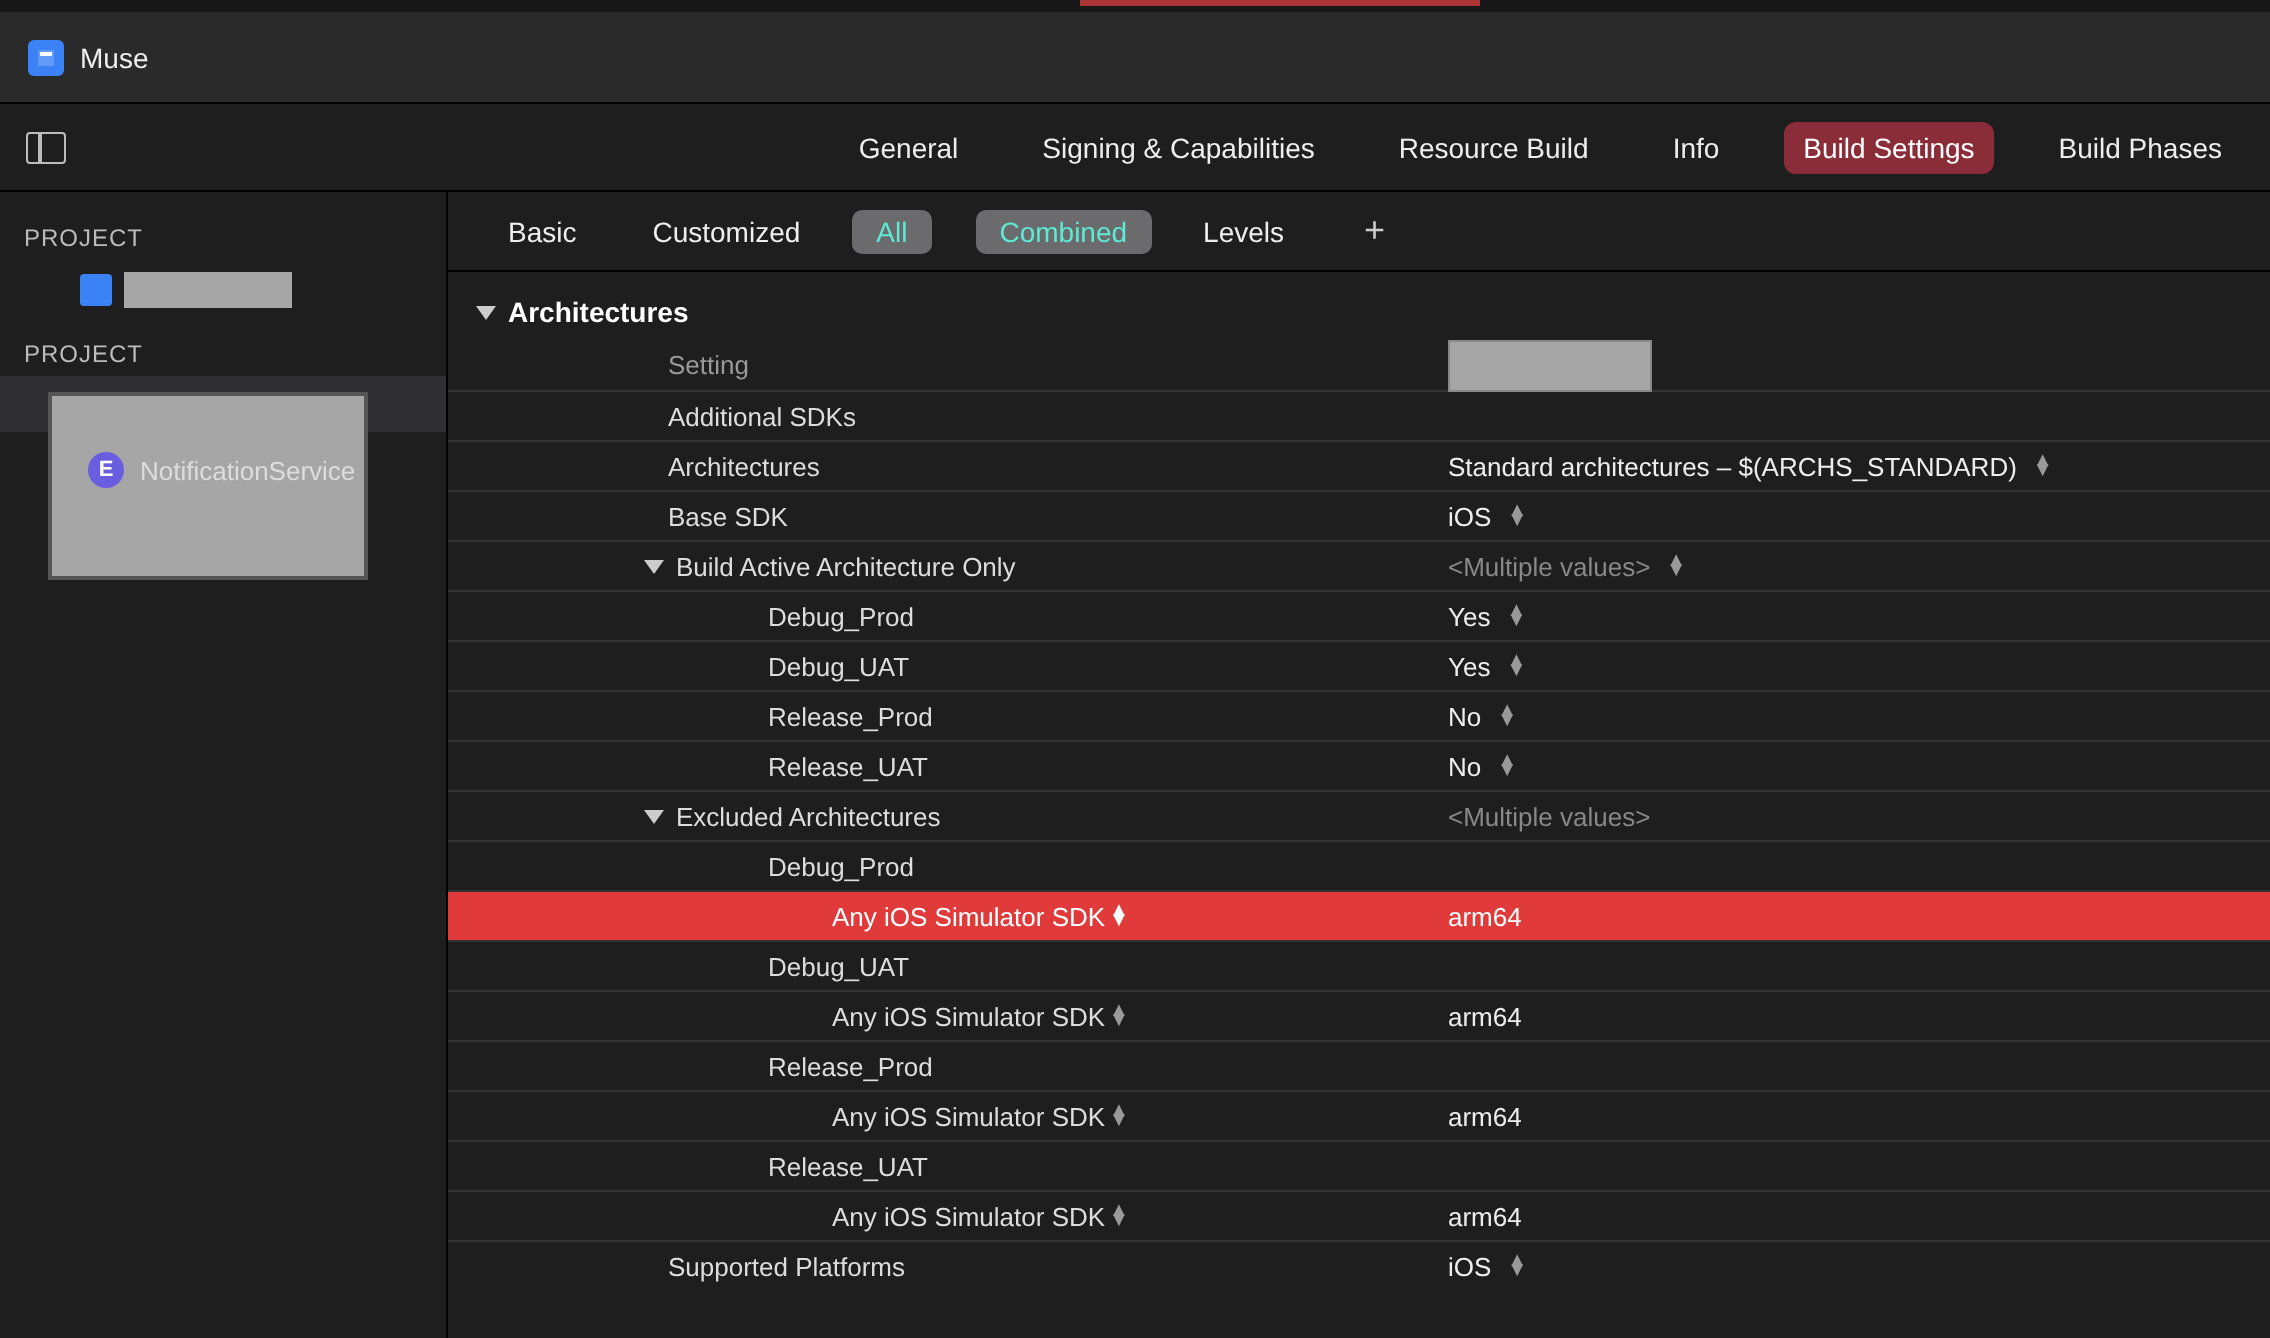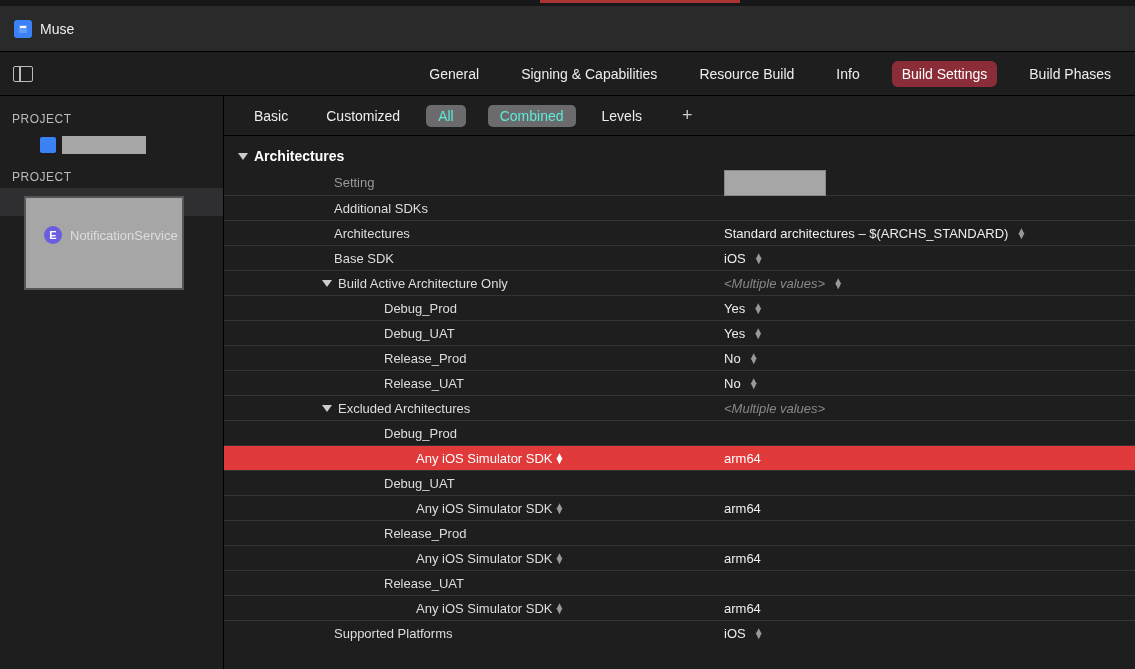--- a/index.html
+++ b/index.html
@@ -44,21 +44,21 @@
 .filter-btn.on { background: #6b6b6e; color: #5eead4; }
 .plus { color: #ccc; font-size: 18px; margin-left: 6px; cursor: pointer; }
 
 .section-hdr { display: flex; align-items: center; gap: 6px; padding: 12px 14px 6px 14px; color: #fff; font-weight: 700; font-size: 14px; }
 .disclosure { width: 0; height: 0; border-left: 5px solid transparent; border-right: 5px solid transparent; border-top: 7px solid #ccc; }
 
 .row { display: flex; align-items: center; height: 25px; border-top: 1px solid #333; }
 .row.noborder { border-top: none; }
 .row .keycol { flex: 0 0 500px; display: flex; align-items: center; color: #ddd; font-size: 13px; }
 .row .valcol { flex: 1; color: #eee; font-size: 13px; display: flex; align-items: center; gap: 6px; }
-.row .valcol.muted { color: #888; font-style: italic; }
+.row .valcol.muted { color: #888; }
 .row.header .keycol { color: #999; }
 .row.header .valcol .redacted { width: 102px; height: 26px; background: #a6a6a6; border: 1px solid #888; }
 .row.selected { background: #e03a3a; color: #fff; }
 .row.selected .keycol, .row.selected .valcol { color: #fff; }
 .ind1 { padding-left: 110px; }
 .ind2b { padding-left: 98px; }
 .ind3 { padding-left: 160px; }
 .ind4 { padding-left: 192px; }
 .sub-dis { display: inline-flex; margin-right: 6px; }
 .updown { color: #999; font-size: 10px; display: inline-flex; flex-direction: column; line-height: 5px; margin-left: 2px; }

